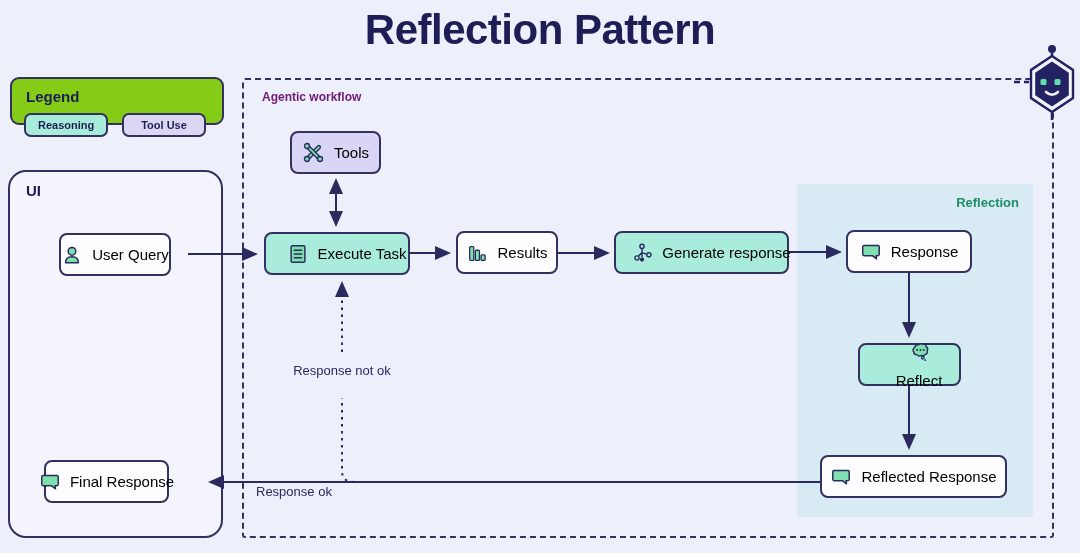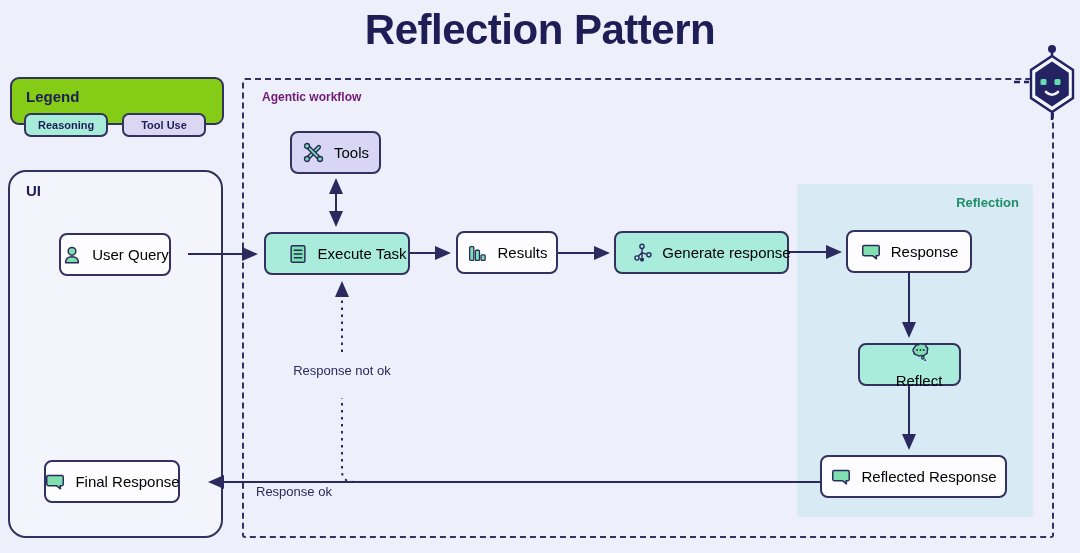--- a/index.html
+++ b/index.html
@@ -195,21 +195,21 @@
     <span>Reflect</span>
   </div>
 
   <div class="node" style="left:820px;top:455px;width:187px;">
     <svg width="22" height="22" viewBox="0 0 24 24">
       <path d="M4.5 5 H19.5 Q21 5 21 6.5 V14.5 Q21 16 19.5 16 H17.5 L18 19.5 L13.5 16 H4.5 Q3 16 3 14.5 V6.5 Q3 5 4.5 5 Z" fill="#7ee0ae" stroke="#2b2a5e" stroke-width="1.6" stroke-linejoin="round"></path>
     </svg>
     <span>Reflected Response</span>
   </div>
 
-  <div class="node" style="left:44px;top:460px;width:136px;">
+  <div class="node" style="left:44px;top:460px;width:125px;">
     <svg width="22" height="22" viewBox="0 0 24 24">
       <path d="M4.5 5 H19.5 Q21 5 21 6.5 V14.5 Q21 16 19.5 16 H17.5 L18 19.5 L13.5 16 H4.5 Q3 16 3 14.5 V6.5 Q3 5 4.5 5 Z" fill="#7ee0ae" stroke="#2b2a5e" stroke-width="1.6" stroke-linejoin="round"></path>
     </svg>
     <span>Final Response</span>
   </div>
 
   <svg class="robot" width="66" height="80" viewBox="0 0 66 80">
     <line x1="40" y1="10" x2="40" y2="17" stroke="#232262" stroke-width="2.5"></line>
     <circle cx="40" cy="7" r="4" fill="#232262"></circle>
     <line x1="2" y1="40" x2="8" y2="40" stroke="#232262" stroke-width="2.5"></line>

